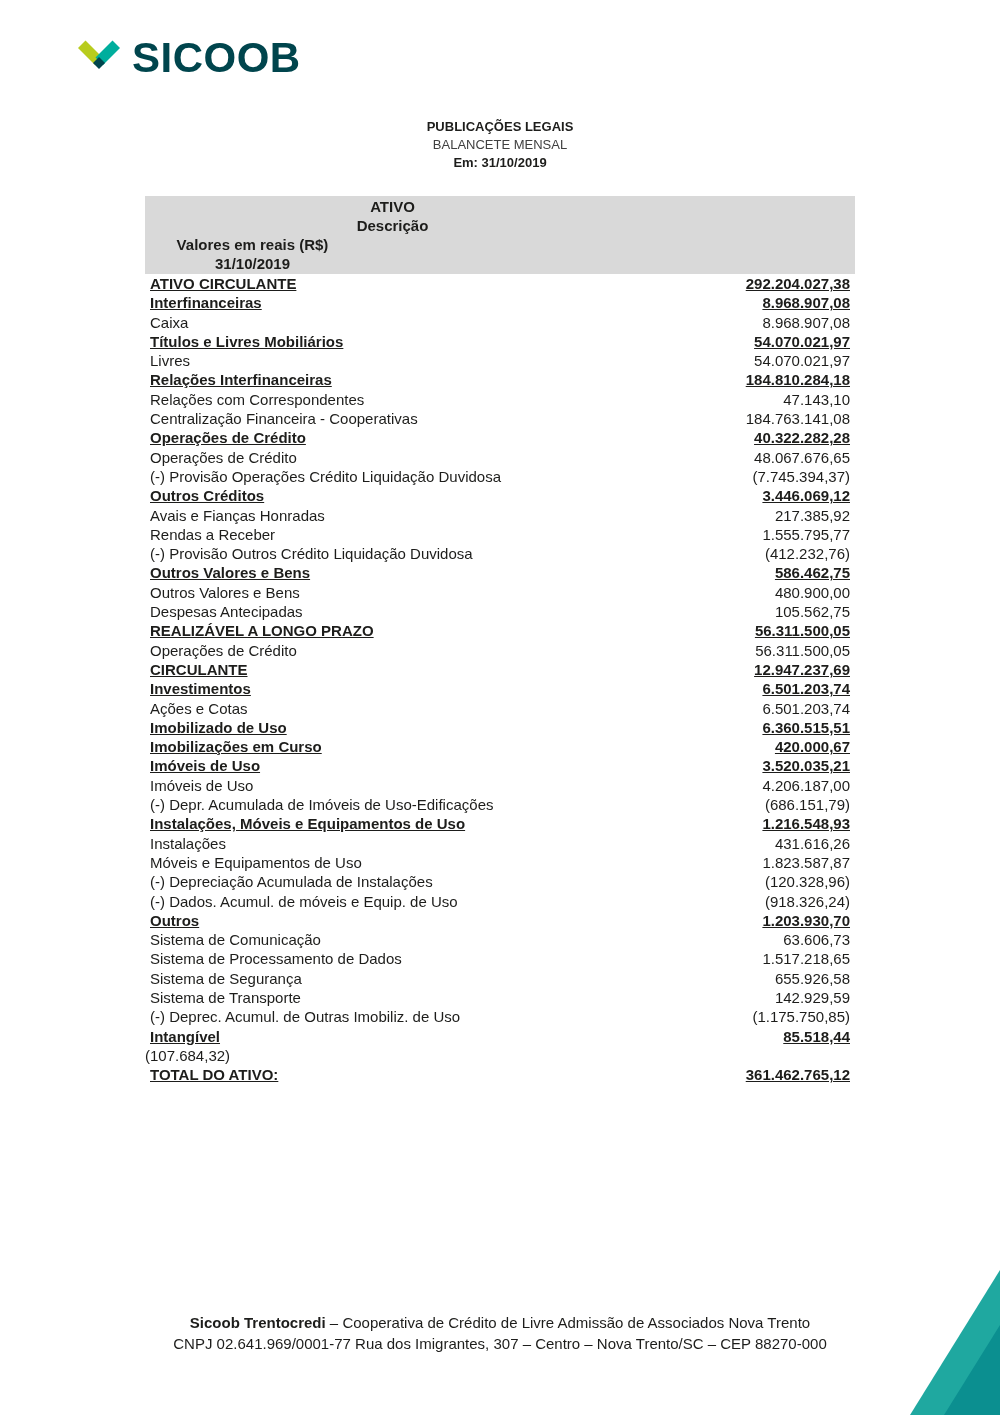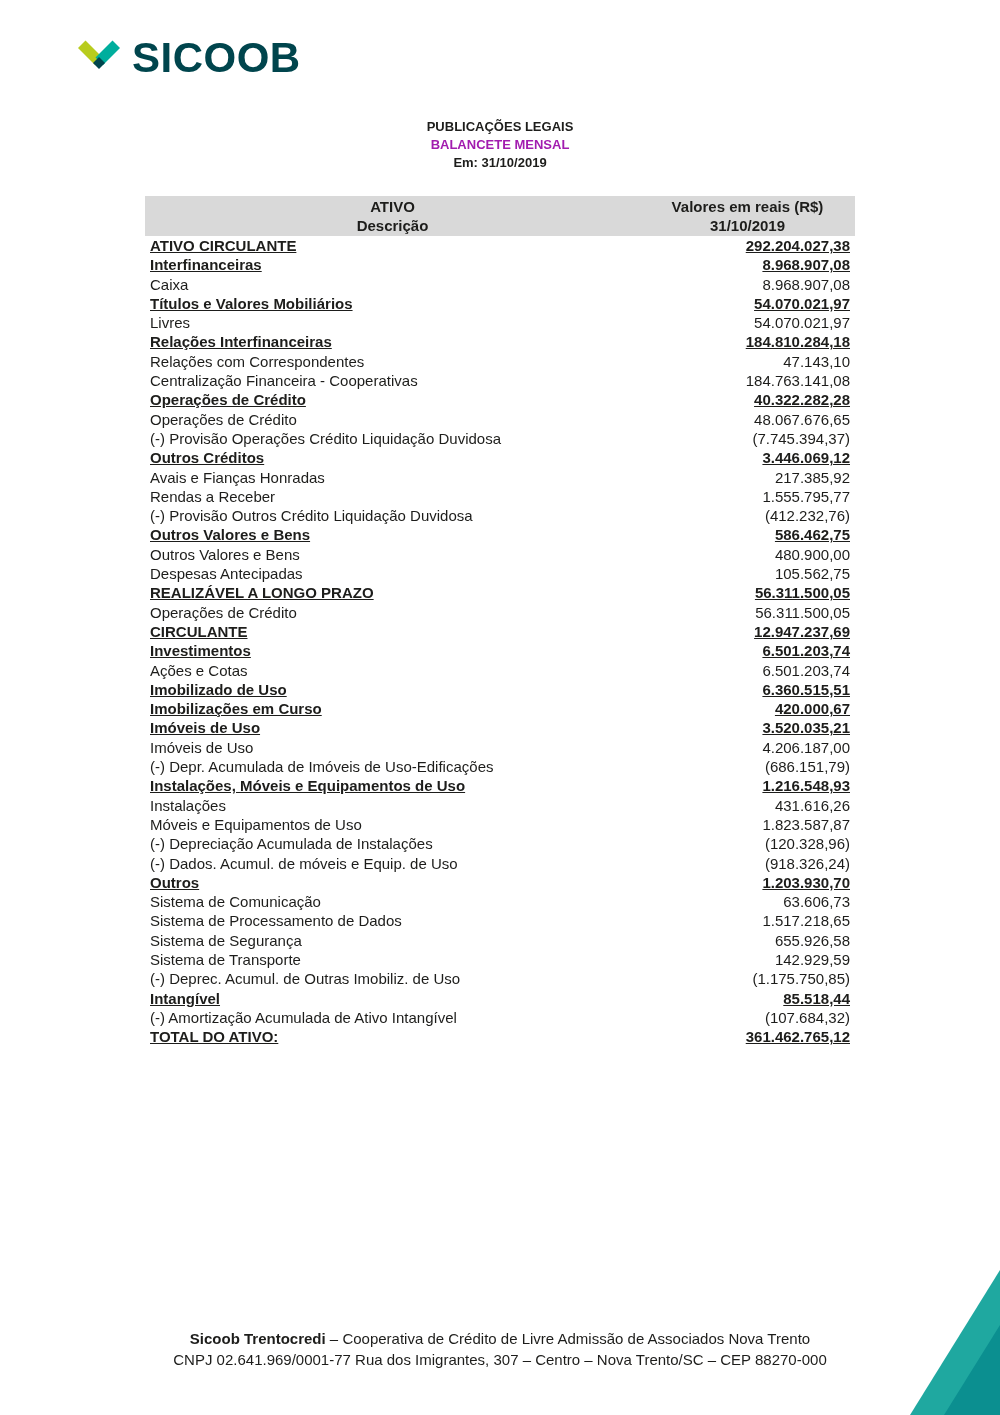--- a/index.html
+++ b/index.html
@@ -7,34 +7,34 @@
   body {
     width:1000px; height:1415px; position:relative; overflow:hidden;
     font-family:"Liberation Sans", sans-serif; color:#1d1d1b;
   }
   .logo { position:absolute; top:34px; left:74px; display:flex; align-items:flex-start; gap:8px; }
   .logo-icon { width:50px; height:50px; display:block; }
   .logo-text { font-size:42px; font-weight:bold; color:#00454d; letter-spacing:0.5px; }
 
   .titleblock { position:absolute; top:118px; left:0; width:1000px; text-align:center; font-size:13px; line-height:18px; }
   .t-bold { font-weight:bold; }
-  .t-reg { font-weight:bold; color:#a21caf; }
+  .t-reg { font-weight:normal; color:#404040; }
 
   .btable { position:absolute; left:145px; top:196px; width:710px; font-size:15px; }
-  .thead { background:#d9d9d9; display:flex; font-weight:bold; padding:1px 0; }
+  .thead { background:#d9d9d9; display:flex; font-weight:bold; padding:1px 0;flex-direction:column; }
   .thead .c1 { width:495px; text-align:center; }
   .thead .c2 { width:215px; text-align:center; }
   .thead .hline { line-height:19px; }
 
   .tbody .trow { display:flex; justify-content:space-between; line-height:19.3px; height:19.3px; white-space:nowrap; }
   .tbody .trow.bold { font-weight:bold;text-decoration:underline; }
   .tlabel { padding-left:5px; }
   .tvalue { padding-right:5px; text-align:right; }
 
-  .footer { position:absolute; top:1312px; left:0; width:1000px; text-align:center; font-size:15px; line-height:21px;margin-top:16px; }
+  .footer { position:absolute; top:1312px; left:0; width:1000px; text-align:center; font-size:15px; line-height:21px; }
 
   .corner { position:absolute; right:0; bottom:0; width:90px; height:145px; }
 </style>
 </head>
 <body>
 
 <div class="logo">
   <svg class="logo-icon" viewBox="0 0 100 100" aria-hidden="true">
     <polygon points="8,28 42,62 57,47 23,13" fill="#b8cc1e"></polygon>
     <polygon points="92,28 58,62 43,47 77,13" fill="#00ae9d"></polygon>
@@ -67,21 +67,21 @@
       </div>
       <div class="trow bold">
         <span class="tlabel">Interfinanceiras</span>
         <span class="tvalue">8.968.907,08</span>
       </div>
       <div class="trow">
         <span class="tlabel">Caixa</span>
         <span class="tvalue">8.968.907,08</span>
       </div>
       <div class="trow bold">
-        <span class="tlabel">Títulos e Valores Mobiliários</span>
+        <span class="tlabel">Títulos e Livres Mobiliários</span>
         <span class="tvalue">54.070.021,97</span>
       </div>
       <div class="trow">
         <span class="tlabel">Livres</span>
         <span class="tvalue">54.070.021,97</span>
       </div>
       <div class="trow bold">
         <span class="tlabel">Relações Interfinanceiras</span>
         <span class="tvalue">184.810.284,18</span>
       </div>
@@ -215,21 +215,20 @@
       </div>
       <div class="trow">
         <span class="tlabel">(-) Deprec. Acumul. de Outras Imobiliz. de Uso</span>
         <span class="tvalue">(1.175.750,85)</span>
       </div>
       <div class="trow bold">
         <span class="tlabel">Intangível</span>
         <span class="tvalue">85.518,44</span>
       </div>
       <div class="trow">
-        <span class="tlabel">(-) Amortização Acumulada de Ativo Intangível</span>
         <span class="tvalue">(107.684,32)</span>
       </div>
       <div class="trow bold">
         <span class="tlabel">TOTAL DO ATIVO:</span>
         <span class="tvalue">361.462.765,12</span>
       </div>
     </div>
 </div>
 
 <div class="footer">

